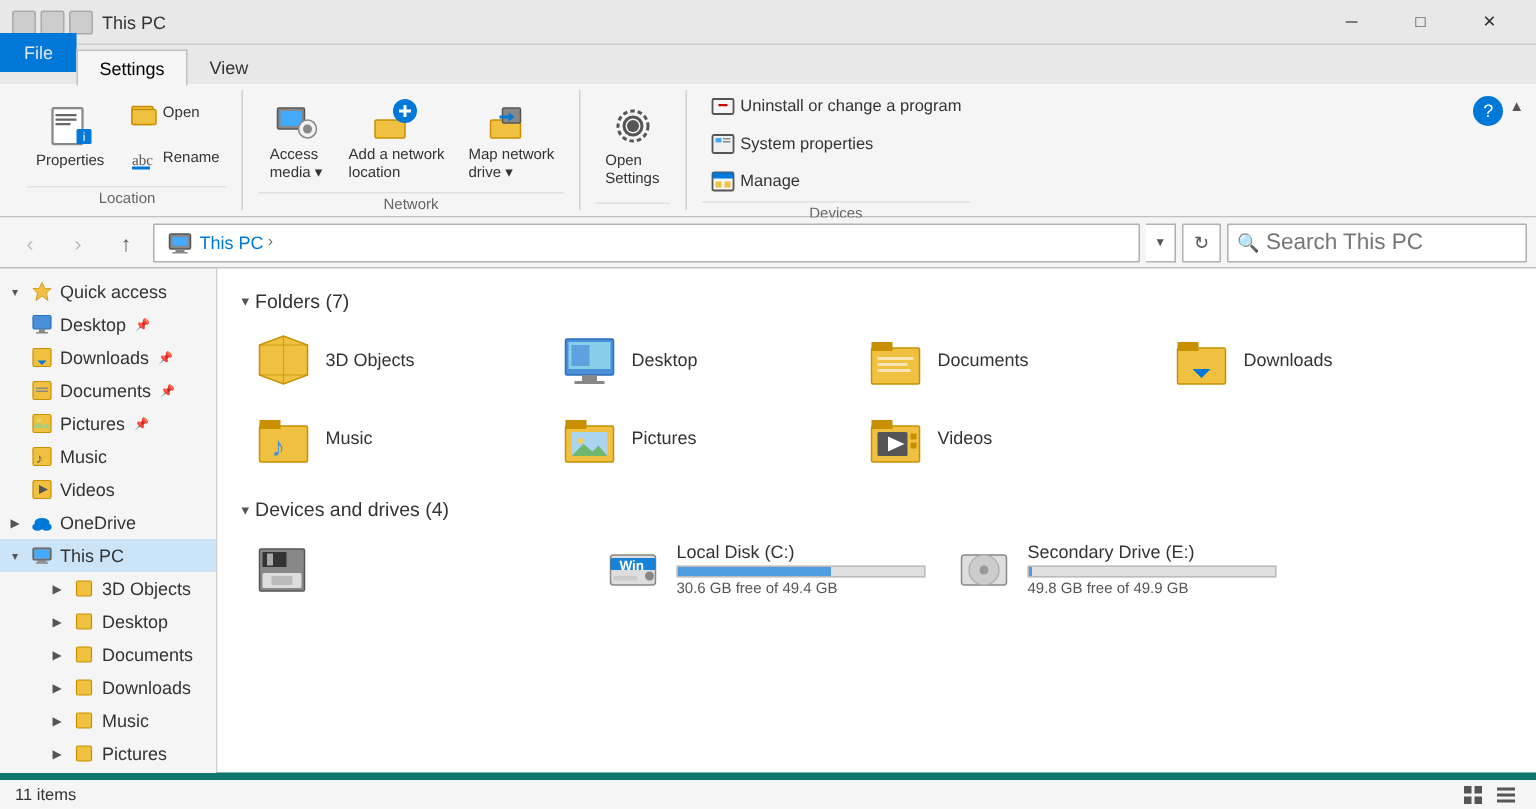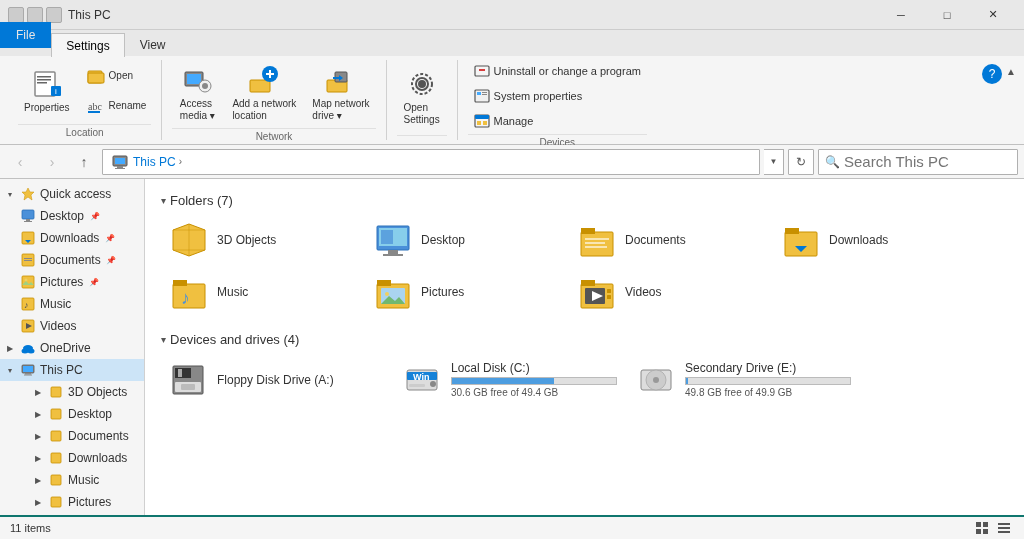--- a/index.html
+++ b/index.html
@@ -75,21 +75,21 @@
     .drives-grid { display: flex; flex-wrap: wrap; gap: 4px; }
     .drive-item { display: flex; flex-direction: row; align-items: center; gap: 8px; width: 230px; padding: 6px 8px; border-radius: 2px; cursor: pointer; }
     .drive-icon { width: 40px; height: 36px; flex-shrink: 0; display: flex; align-items: center; justify-content: flex-start; }
     .drive-info { display: flex; flex-direction: column; gap: 2px; flex: 1; }
     .drive-name { font-size: 12px; color: #333; }
     .drive-bar-bg { width: 100%; height: 8px; background: #e0e0e0; border: 1px solid #bbb; }
     .drive-bar-fill { height: 100%; }
     .drive-space { font-size: 10px; color: #555; }
 
     
-    .status-bar { height: 24px; background: #f5f5f5; border-top: 2px solid #0f766e; display: flex; align-items: center; justify-content: space-between; padding: 0 10px; }
+    .status-bar { height: 24px; background: #f5f5f5; border-top: 5px solid #0f766e; display: flex; align-items: center; justify-content: space-between; padding: 0 10px; }
     .status-text { font-size: 11px; color: #333; }
     .view-icons { display: flex; gap: 2px; }
     .view-icon-btn { width: 20px; height: 18px; display: flex; align-items: center; justify-content: center; cursor: pointer; font-size: 12px; color: #555; border: 1px solid transparent; }
   </style>
 </head>
 <body>
 
 <div class="title-bar">
   <div class="title-bar-left">
     <div class="title-bar-icons">
@@ -528,23 +528,20 @@
       <div class="drive-item">
         <div class="drive-icon">
           <svg width="38" height="36" viewBox="0 0 38 36">
             <rect x="4" y="4" width="30" height="28" rx="1" fill="#888" stroke="#555" stroke-width="1"></rect>
             <rect x="6" y="6" width="16" height="10" fill="#333"></rect>
             <rect x="9" y="7" width="4" height="8" fill="#aaa"></rect>
             <rect x="6" y="20" width="26" height="10" rx="1" fill="#ddd"></rect>
             <rect x="12" y="22" width="14" height="6" rx="1" fill="#bbb"></rect>
           </svg>
         </div>
-        <div class="drive-info">
-          <span class="drive-name">Floppy Disk Drive (A:)</span>
-        </div>
       </div>
 
       <div class="drive-item">
         <div class="drive-icon">
           <svg width="38" height="36" viewBox="0 0 38 36">
             <rect x="4" y="8" width="30" height="20" rx="2" fill="#ddd" stroke="#888" stroke-width="1"></rect>
             <rect x="4" y="10" width="30" height="8" rx="1" fill="#0078d7" opacity="0.9"></rect>
             <text x="10" y="18" font-size="9" fill="white" font-weight="bold">Win</text>
             <circle cx="30" cy="22" r="3" fill="#888"></circle>
             <rect x="6" y="22" width="16" height="3" rx="1" fill="#ccc"></rect>

